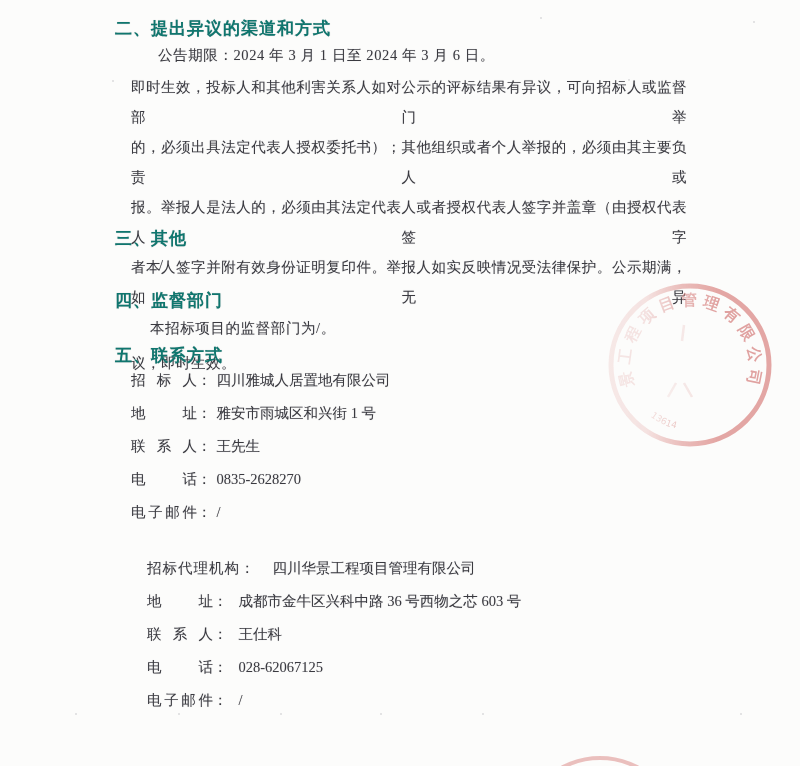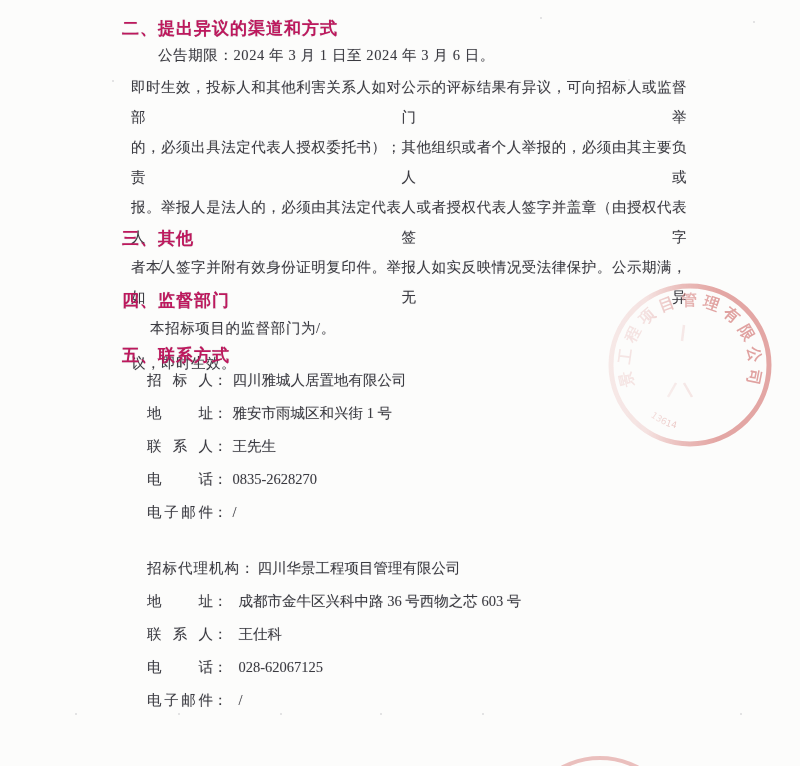--- a/index.html
+++ b/index.html
@@ -4,21 +4,21 @@
 <style>
   html,body { margin:0; padding:0; }
   #page {
     position:relative; width:800px; height:766px;
     background:#fcfcfb; overflow:hidden;
     font-family:"Liberation Serif","DejaVu Serif",serif;
     color:#3a3a40;
   }
   .abs { position:absolute; }
   .heading {
-    left:122px; font-size:17px; font-weight:bold; color:#be185d;
+    left:115px; font-size:17px; font-weight:bold; color:#0f766e;
     letter-spacing:1px; line-height:1;
     text-shadow:0 0 1px rgba(40,40,55,.28);
   }
   .bodytext {
     font-size:14.5px; line-height:1; letter-spacing:.6px;
     text-shadow:0 0 1px rgba(45,45,60,.22);
   }
   .para {
     left:131px; top:72px; width:556px;
     font-size:14.5px; line-height:30px; letter-spacing:.5px;
@@ -28,21 +28,21 @@
   .pline.last { text-align-last:left;margin-top:36px; }
   .contact { font-size:14.5px; text-shadow:0 0 1px rgba(45,45,60,.22); }
   .contact .row { height:33px; line-height:33px; white-space:nowrap; }
   .lbl {
     display:inline-block; width:66px; text-align:justify; text-align-last:justify;
     vertical-align:top;
   }
   .lblwide { display:inline-block; vertical-align:top; letter-spacing:1px; }
   .val { margin-left:5px; }
   #agency-block .row .val { margin-left:11px; }
-  #agency-block .row:first-child .val { margin-left:3px; }
+  #agency-block .row:first-child .val { margin-left:18px; }
   .stamp-svg { position:absolute; pointer-events:none; }
   .speck { position:absolute; width:2px; height:2px; border-radius:50%;
            background:rgba(90,90,105,.20); }
 </style>
 </head>
 <body>
 
 <div id="page">
 
   <div class="abs heading" style="top:20px">二、提出异议的渠道和方式</div>
@@ -56,21 +56,21 @@
   </div>
 
   <div class="abs heading" style="top:230px">三、其他</div>
   <div class="abs bodytext" style="left:159px; top:258px">/</div>
 
   <div class="abs heading" style="top:292px">四、监督部门</div>
   <div class="abs bodytext" style="left:150px; top:321px">本招标项目的监督部门为/。</div>
 
   <div class="abs heading" style="top:347px">五、联系方式</div>
 
-  <div class="abs contact" id="tenderer-block" style="left:147px; top:364px">
+  <div class="abs contact" id="tenderer-block" style="left:131px; top:364px">
     <div class="row">
       <span class="lbl">招 标 人</span><span>：</span><span class="val">四川雅城人居置地有限公司</span>
     </div>
     <div class="row">
       <span class="lbl">地    址</span><span>：</span><span class="val">雅安市雨城区和兴街 1 号</span>
     </div>
     <div class="row">
       <span class="lbl">联 系 人</span><span>：</span><span class="val">王先生</span>
     </div>
     <div class="row">

